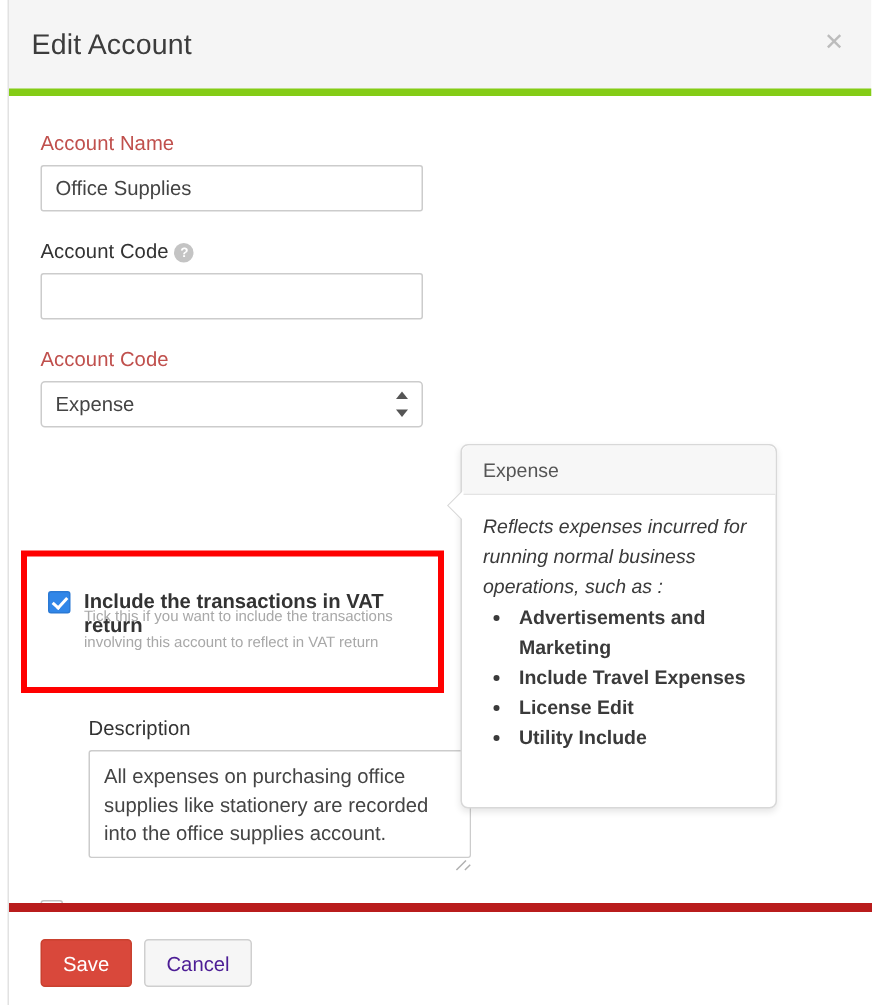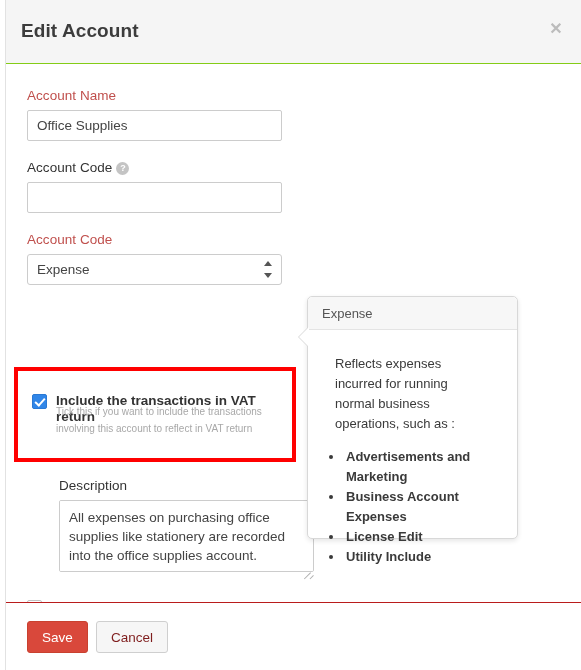--- a/index.html
+++ b/index.html
@@ -25,23 +25,22 @@
     background: #ffffff;
     border-left: 1px solid #e2e2e2;
     box-sizing: border-box;
   }
 
   
   .modal-header {
     position: relative;
     height: 64px;
     background: #f5f5f5;
-    border-bottom: 1px solid #84cc16;
-    box-sizing: border-box;
-    font-weight: bold;
+    border-bottom: 5px solid #84cc16;
+    box-sizing: border-box;
   }
   .modal-title {
     position: absolute;
     left: 15px;
     top: 20px;
     font-size: 19px;
     color: #3c3c3c;
     letter-spacing: .1px;
   }
   .close-btn {
@@ -299,40 +298,40 @@
     line-height: 33px;
     padding: 0 14px;
     box-sizing: border-box;
   }
   .popover-body {
     padding: 11px 14px 0 14px;
     font-size: 13px;
     color: #3a3a3a;
     line-height: 20px;
   }
-  .popover-body p { margin: 13px; }
+  .popover-body p { margin: 0; font-style: italic; }
   .popover-body ul {
     margin: 1px 0 0 0;
     padding-left: 22px;
     list-style: disc;
   }
   .popover-body li {
     line-height: 20px;
     padding-left: 2px;
     font-weight: bold;
   }
 
   
   .modal-footer {
     position: absolute;
     left: 0;
     top: 602px;
     width: 576px;
     height: 68px;
-    border-top: 1px solid #b91c1c;
+    border-top: 6px solid #b91c1c;
     background: #ffffff;
     box-sizing: border-box;
   }
   .btn {
     position: absolute;
     top: 18px;
     height: 32px;
     border-radius: 3px;
     font-size: 13.5px;
     font-family: "Liberation Sans", sans-serif;
@@ -344,21 +343,21 @@
     left: 21px;
     background: #d9483b;
     border: 1px solid #c9412f;
     color: #ffffff;
     min-width: 56px;
   }
   .btn-cancel {
     left: 90px;
     background: #f6f6f6;
     border: 1px solid #cfcfcf;
-    color: #7f1d1d;
+    color: #4c1d95;
     min-width: 66px;
   }
 </style>
 </head>
 <body>
 
 <div class="modal">
 
   <div class="modal-header">
     <div class="modal-title">Edit Account</div>
@@ -413,21 +412,21 @@
     </div>
 
     <div class="popover">
       <span class="popover-arrow-outer"></span>
       <span class="popover-arrow-inner"></span>
       <div class="popover-header">Expense</div>
       <div class="popover-body">
         <p>Reflects expenses incurred for running normal business operations, such as :</p>
         <ul>
           <li>Advertisements and Marketing</li>
-          <li>Business Account Expenses</li>
+          <li>Include Travel Expenses</li>
           <li>License Edit</li>
           <li>Utility Include</li>
         </ul>
       </div>
     </div>
 
   </div>
 
   <div class="modal-footer">
     <button class="btn btn-save">Save</button>

